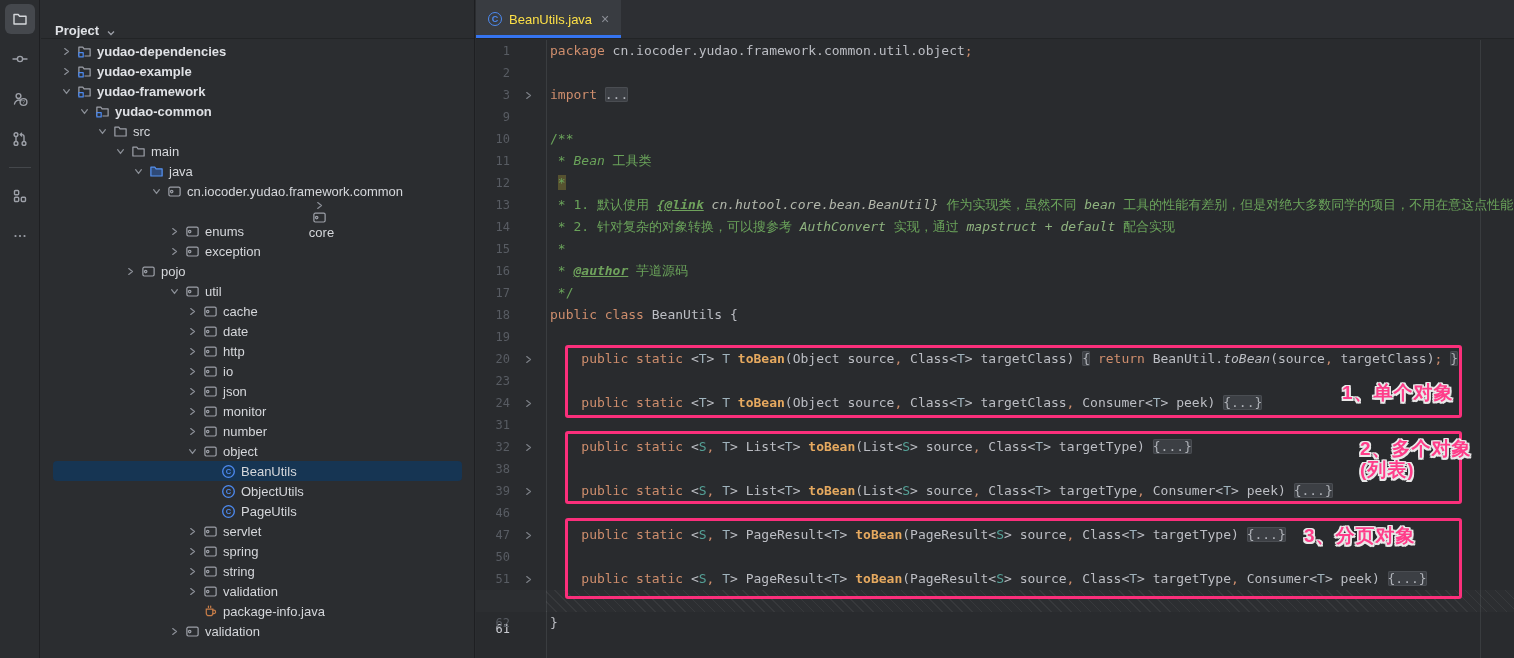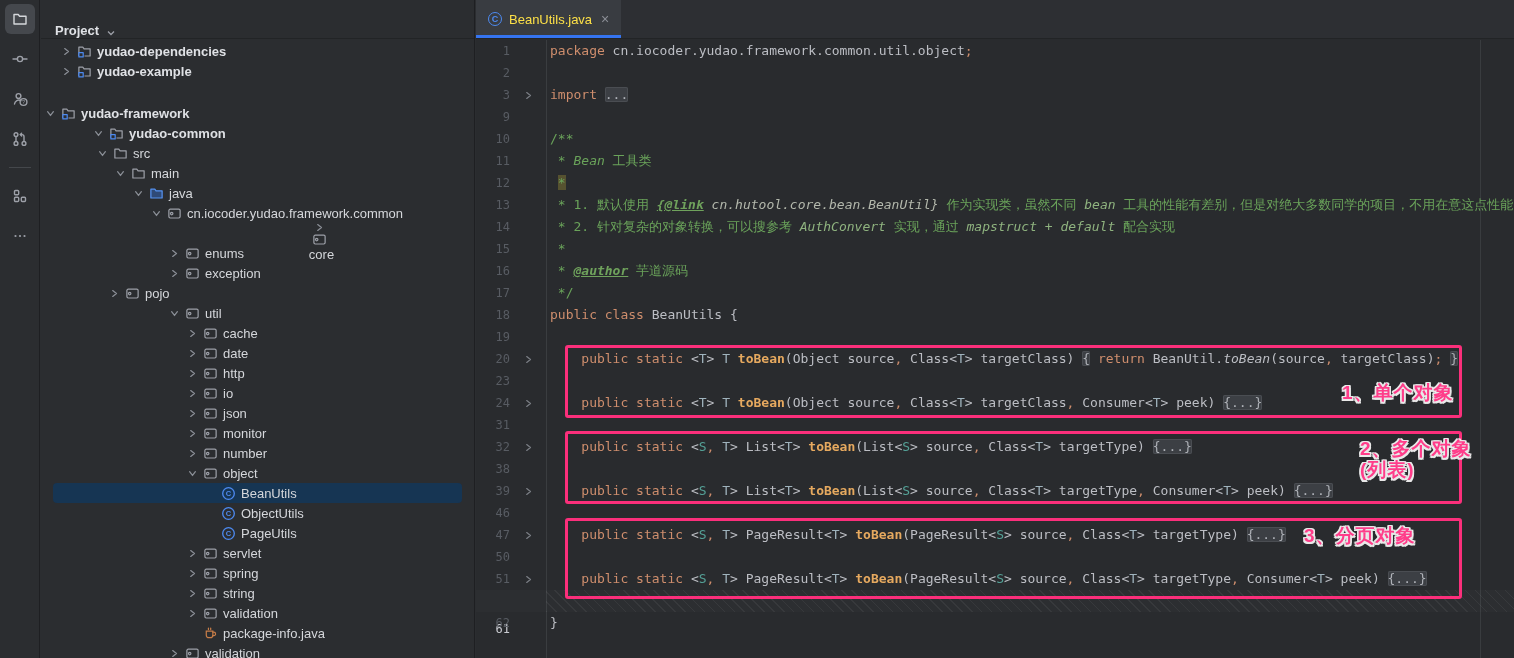--- a/index.html
+++ b/index.html
@@ -174,35 +174,35 @@
             </svg>
           </span>
           <span class="tr-icon">
             <svg width="15" height="15" viewBox="0 0 16 16" fill="none" stroke="#9DA0A8" stroke-width="1.3" stroke-linejoin="round">
               <path d="M2 12.8V3.4h4.2l1.3 1.7H14v7.7H8"></path>
               <rect x="2" y="9.2" width="4.6" height="4.6" fill="#2B2D30" stroke="#4D8AF0"></rect>
             </svg>
           </span>
           <span class="tr-label">yudao-example</span>
         </div>
-        <div class="tree-row bold" style=" margin-top: 22px;">
+        <div class="tree-row bold" style="padding-left: 16px;">
           <span class="tr-chev expanded">
             <svg width="9" height="9" viewBox="0 0 10 10">
               <polyline points="3,1.8 7.2,5 3,8.2" fill="none" stroke="currentColor" stroke-width="1.4" stroke-linecap="round" stroke-linejoin="round"></polyline>
             </svg>
           </span>
           <span class="tr-icon">
             <svg width="15" height="15" viewBox="0 0 16 16" fill="none" stroke="#9DA0A8" stroke-width="1.3" stroke-linejoin="round">
               <path d="M2 12.8V3.4h4.2l1.3 1.7H14v7.7H8"></path>
               <rect x="2" y="9.2" width="4.6" height="4.6" fill="#2B2D30" stroke="#4D8AF0"></rect>
             </svg>
           </span>
           <span class="tr-label">yudao-framework</span>
         </div>
-        <div class="tree-row bold" style="padding-left: 48px;">
+        <div class="tree-row bold" style="padding-left: 34px;">
           <span class="tr-chev expanded">
             <svg width="9" height="9" viewBox="0 0 10 10">
               <polyline points="3,1.8 7.2,5 3,8.2" fill="none" stroke="currentColor" stroke-width="1.4" stroke-linecap="round" stroke-linejoin="round"></polyline>
             </svg>
           </span>
           <span class="tr-icon">
             <svg width="15" height="15" viewBox="0 0 16 16" fill="none" stroke="#9DA0A8" stroke-width="1.3" stroke-linejoin="round">
               <path d="M2 12.8V3.4h4.2l1.3 1.7H14v7.7H8"></path>
               <rect x="2" y="9.2" width="4.6" height="4.6" fill="#2B2D30" stroke="#4D8AF0"></rect>
             </svg>
@@ -297,21 +297,21 @@
             </svg>
           </span>
           <span class="tr-icon">
             <svg width="15" height="15" viewBox="0 0 16 16" fill="none" stroke="#9DA0A8" stroke-width="1.3" stroke-linejoin="round">
               <rect x="2" y="3.4" width="12" height="9.4" rx="1.5"></rect>
               <circle cx="5" cy="8.1" r="1.3"></circle>
             </svg>
           </span>
           <span class="tr-label">exception</span>
         </div>
-        <div class="tree-row" style="padding-left: 64px;">
+        <div class="tree-row" style="padding-left: 80px;">
           <span class="tr-chev">
             <svg width="9" height="9" viewBox="0 0 10 10">
               <polyline points="3,1.8 7.2,5 3,8.2" fill="none" stroke="currentColor" stroke-width="1.4" stroke-linecap="round" stroke-linejoin="round"></polyline>
             </svg>
           </span>
           <span class="tr-icon">
             <svg width="15" height="15" viewBox="0 0 16 16" fill="none" stroke="#9DA0A8" stroke-width="1.3" stroke-linejoin="round">
               <rect x="2" y="3.4" width="12" height="9.4" rx="1.5"></rect>
               <circle cx="5" cy="8.1" r="1.3"></circle>
             </svg>

